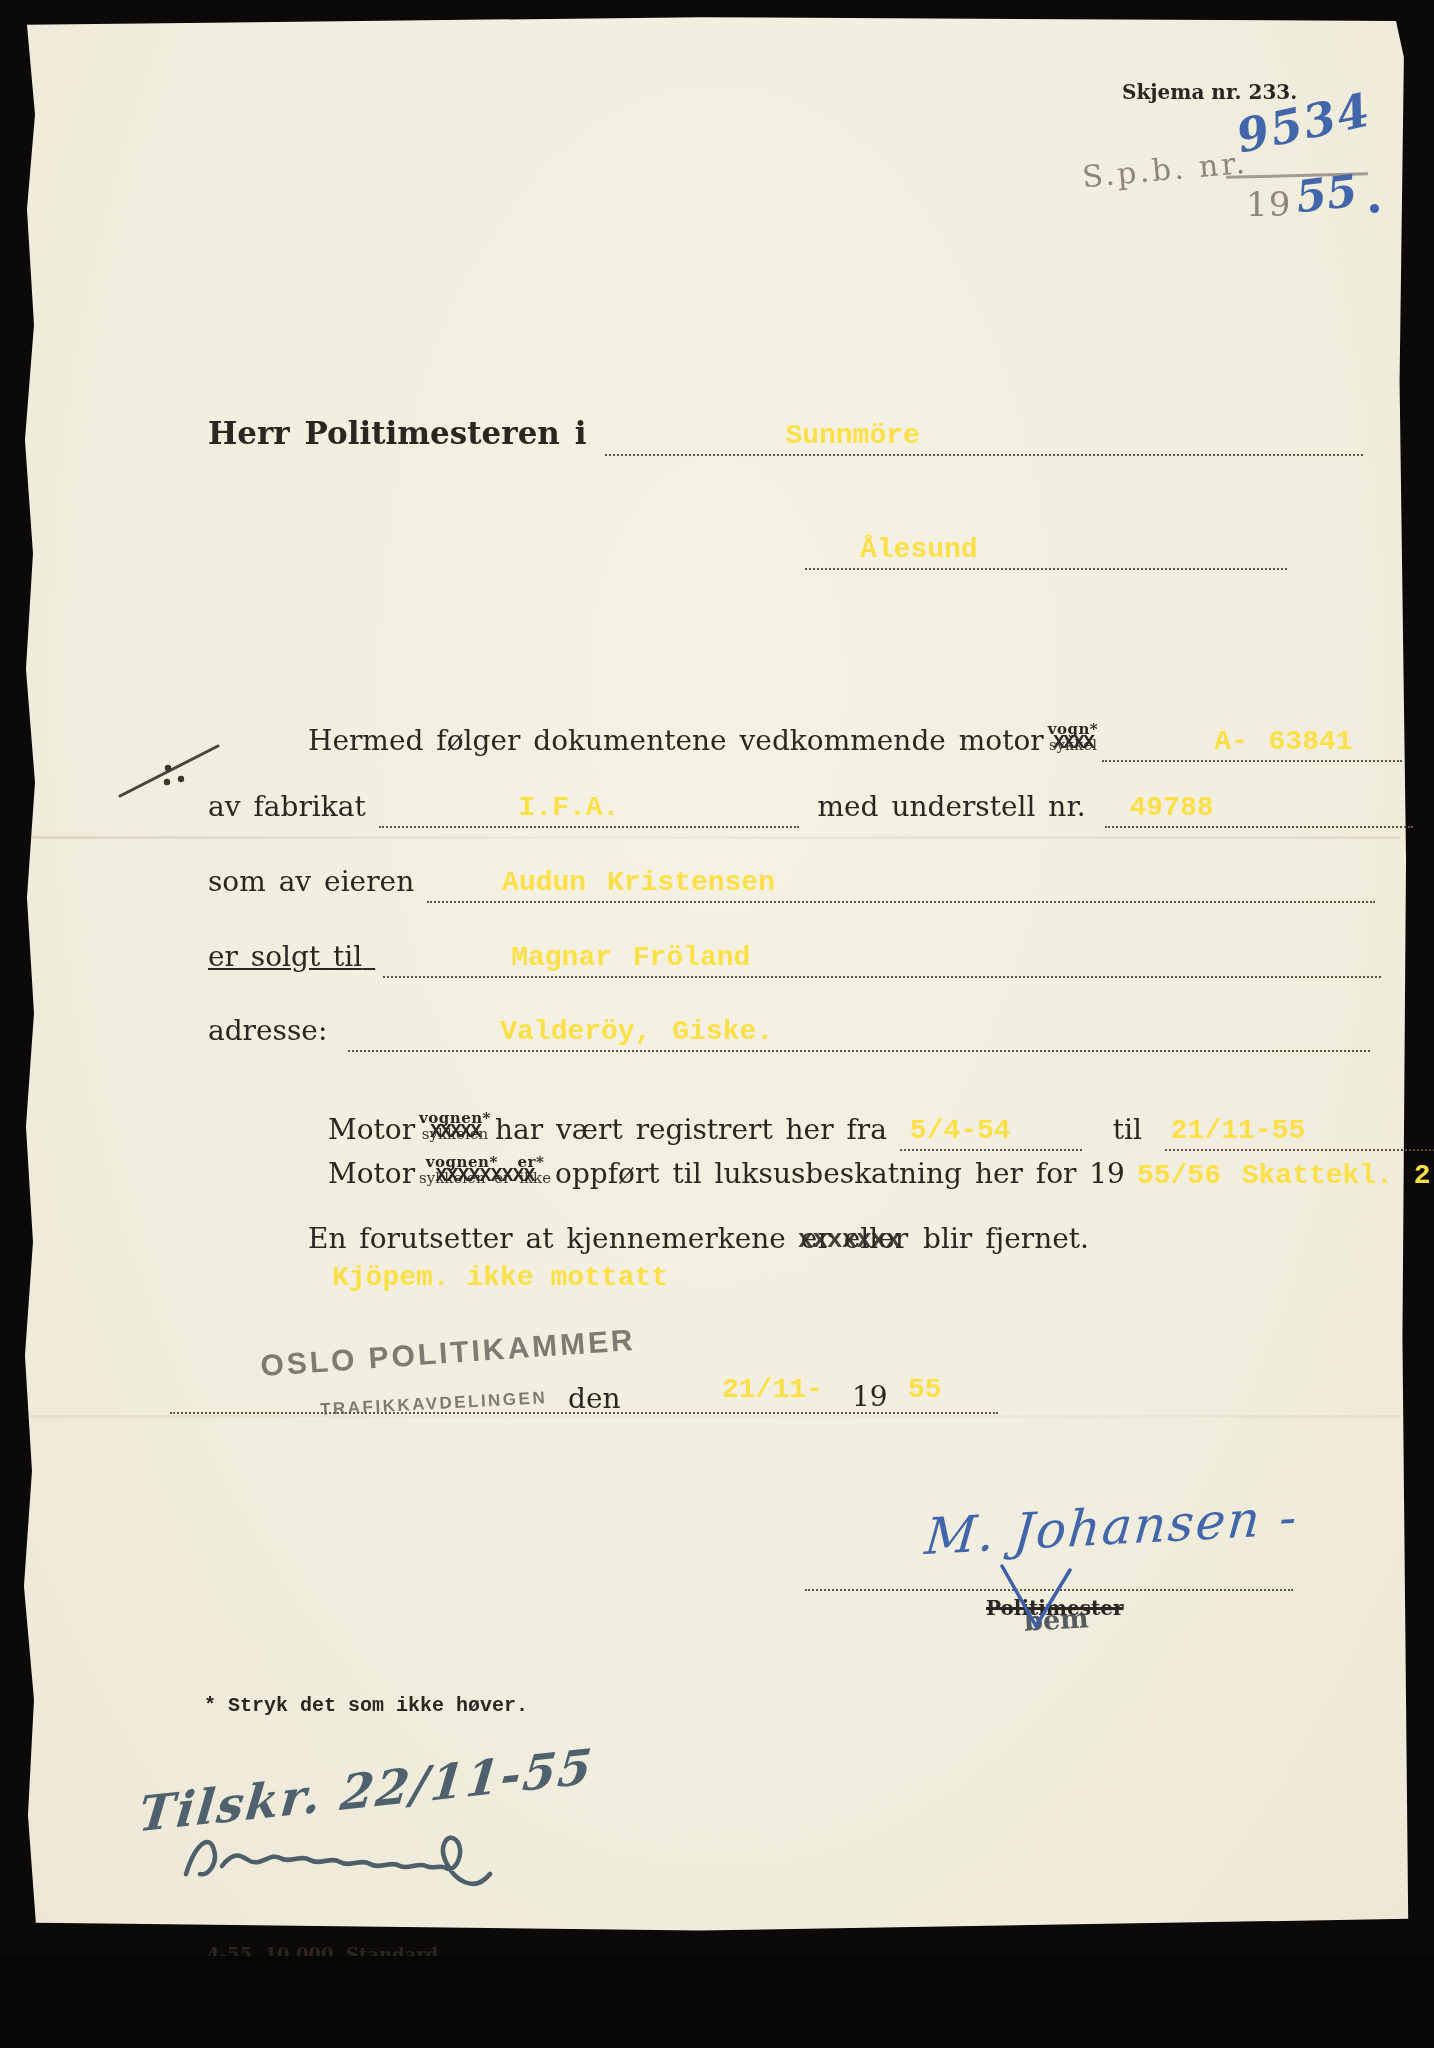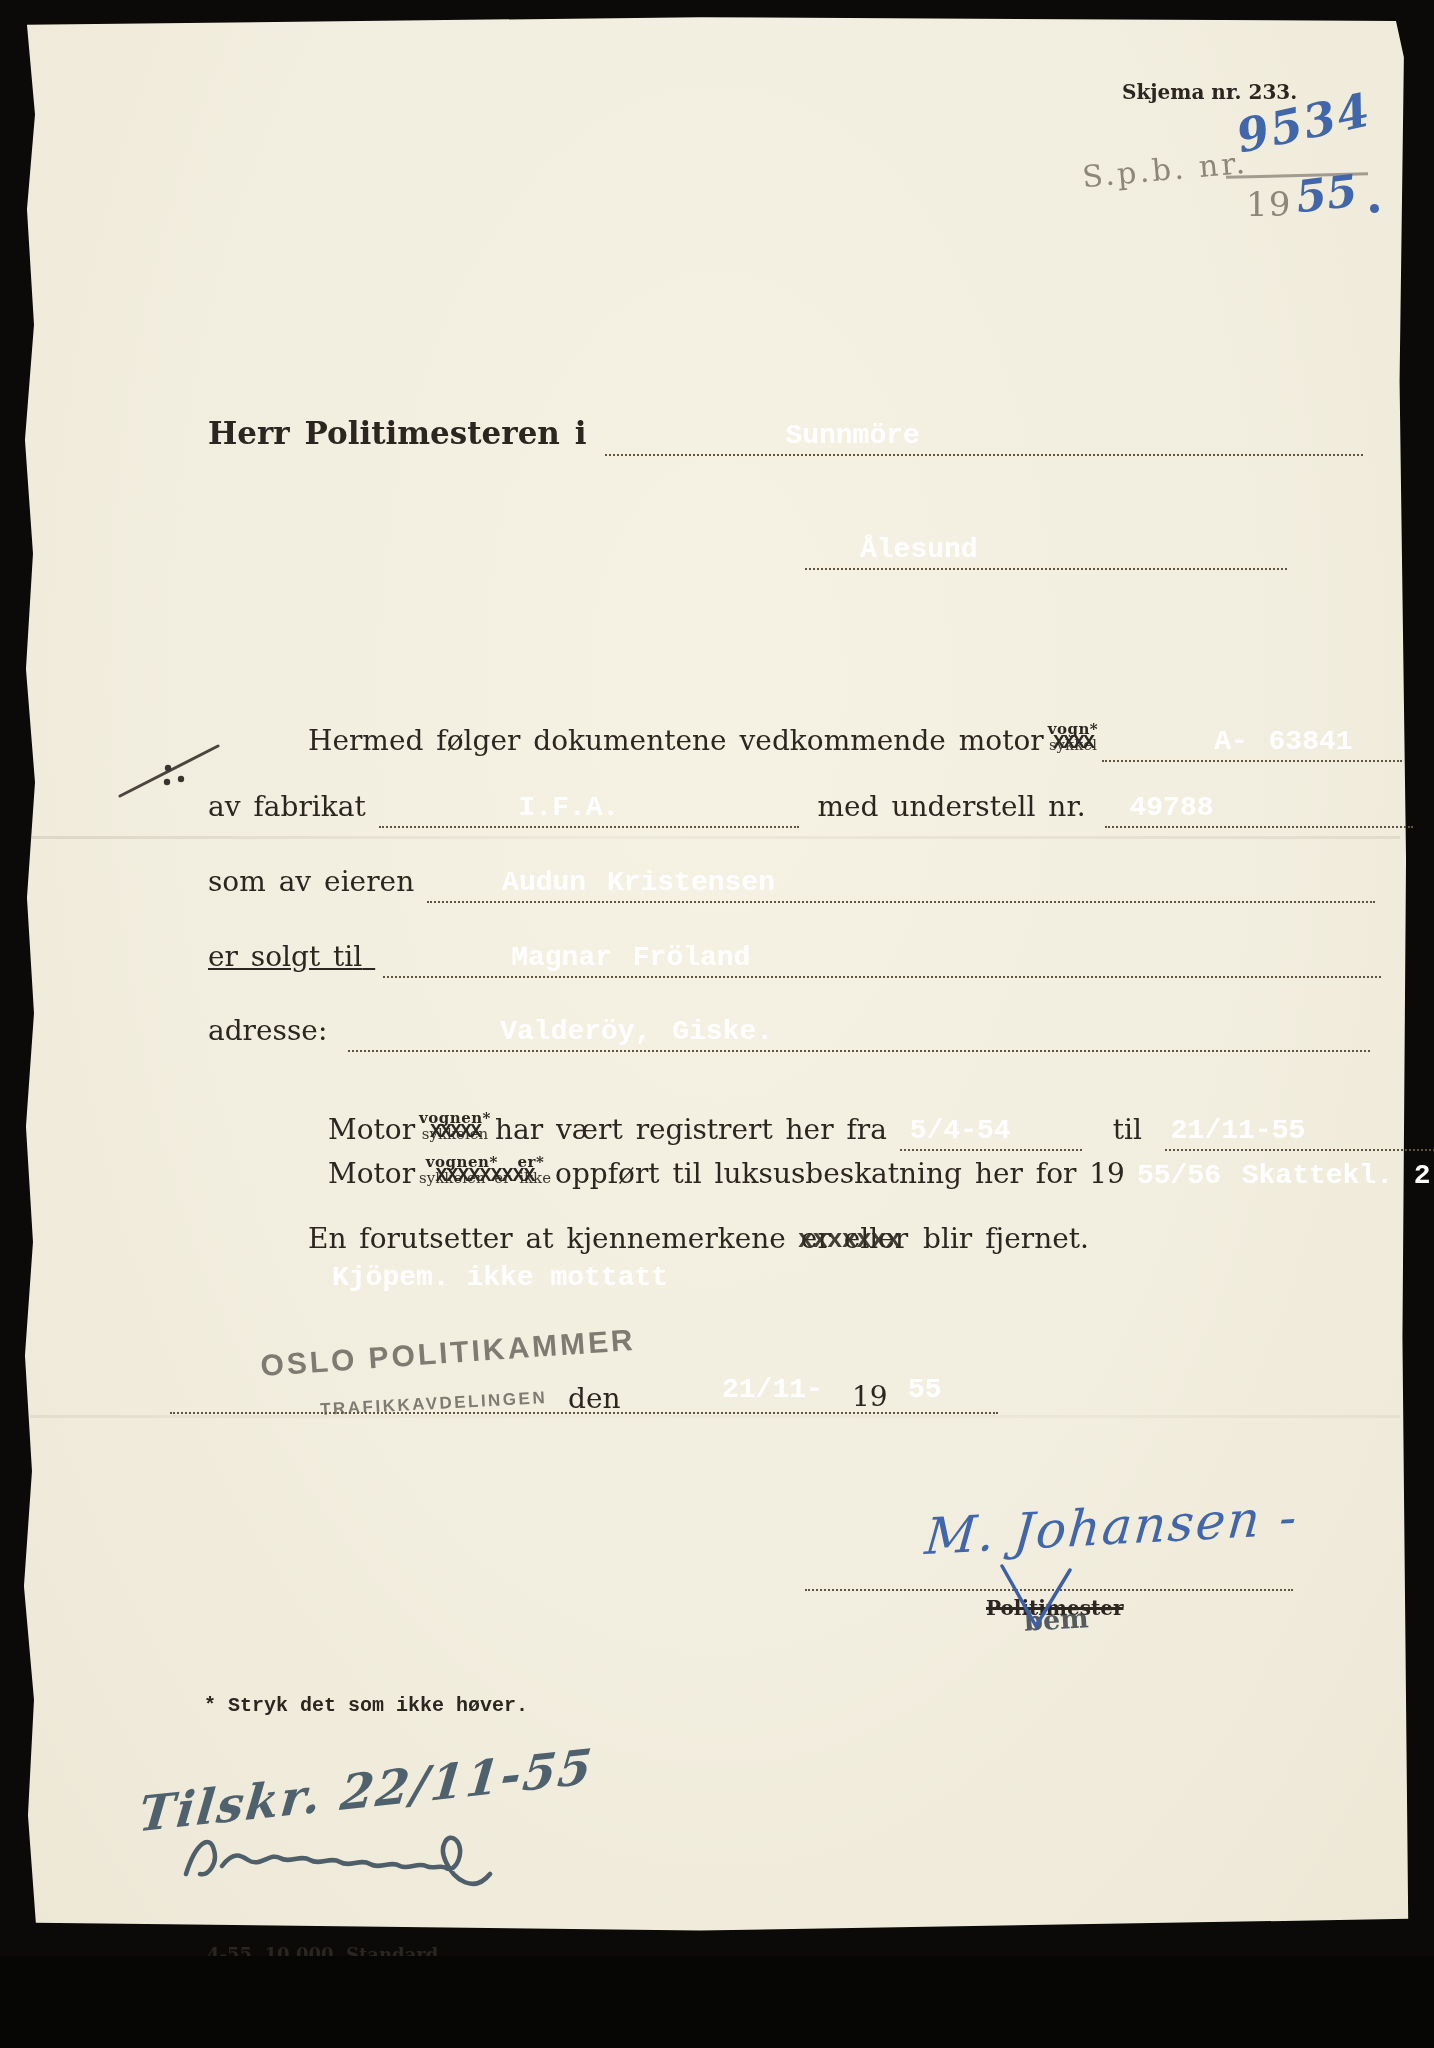--- a/index.html
+++ b/index.html
@@ -9,21 +9,21 @@
       radial-gradient(ellipse at 50% 35%, #f5f1e3 0%, #f2eedf 55%, #ece7d5 100%);
       clip-path:polygon(1.88% 1.27%,48.8% 0.88%,97.35% 1.07%,97.9% 2.93%,97.6% 19.5%,98.05% 43.9%,
         97.8% 68.4%,98.2% 98.1%,48.8% 98.7%,2.5% 98.3%,1.95% 92.8%,2.37% 86.9%,1.67% 81.1%,
         2.23% 75.2%,1.74% 69.3%,2.3% 63.5%,1.81% 57.6%,2.37% 51.8%,1.88% 45.9%,2.44% 40.0%,
         1.81% 34.2%,2.3% 28.3%,1.74% 22.5%,2.37% 16.6%,1.88% 10.7%,2.44% 5.86%);}
   .crease{position:absolute;left:30px;right:34px;height:3px;
       background:linear-gradient(90deg,rgba(110,100,80,.16),rgba(110,100,80,.05) 40%,rgba(110,100,80,.12));}
   .abs{position:absolute;white-space:nowrap;}
   .serif{color:#2b2620;}
   .bold{font-weight:bold;}
-  .mono{font-family:"Liberation Mono",monospace;font-weight:700;color:#ffffff;}
+  .mono{font-family:"Liberation Mono",monospace;font-weight:700;color:#fde047;}
   .row{position:absolute;white-space:nowrap;font-size:28px;color:#2b2620;word-spacing:4px;line-height:1.2;}
   .fill{display:inline-block;border-bottom:2.5px dotted #5d5441;vertical-align:baseline;white-space:nowrap;}
   .fill .val{position:relative;top:-1px;font-size:28px;}
   .opt{display:inline-block;text-align:center;line-height:1;vertical-align:baseline;margin:0 4px;}
   .opt .t{display:block;font-size:15px;font-weight:bold;letter-spacing:.5px;color:#2b2620;}
   .opt .b{display:block;position:relative;font-size:15px;margin-top:1px;color:#3a362e;}
   .opt .x{position:absolute;left:50%;transform:translateX(-50%);top:-5px;
           font-family:"Liberation Mono",monospace;font-weight:700;font-size:20px;letter-spacing:-2px;color:#2a2822;}
   .struck{position:relative;display:inline-block;}
   .struck .over{position:absolute;left:-3px;top:3px;font-family:"Liberation Mono",monospace;

